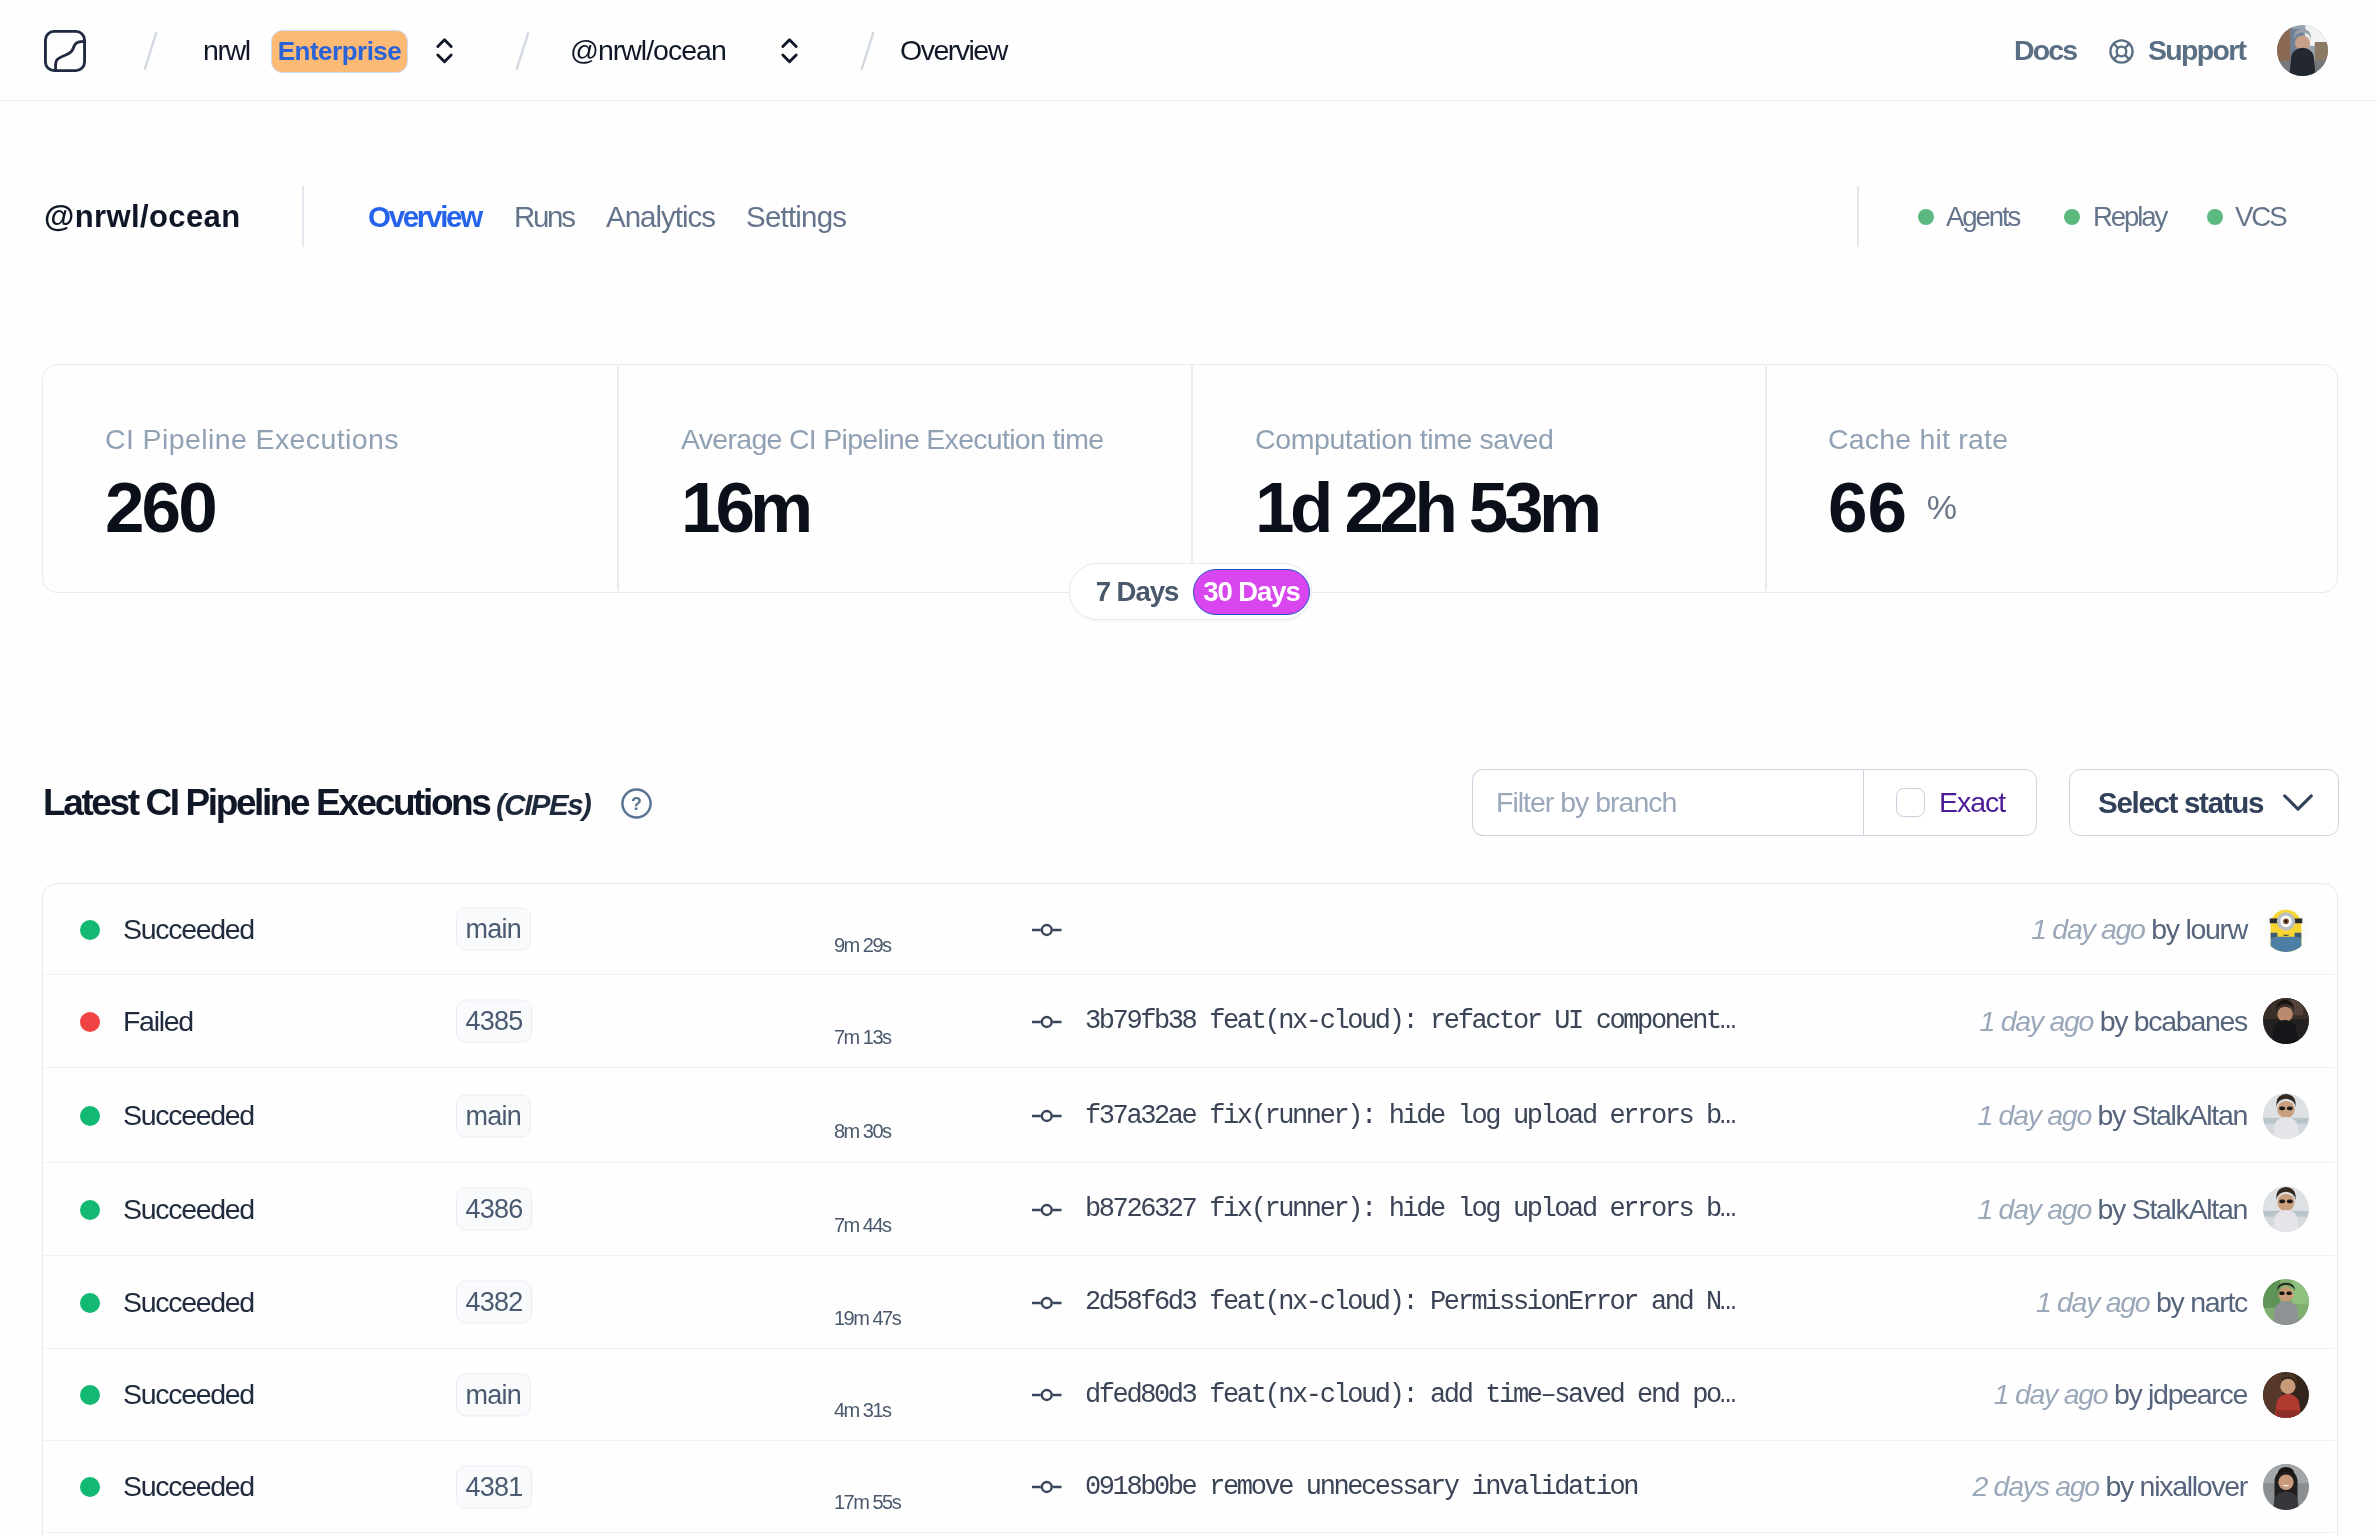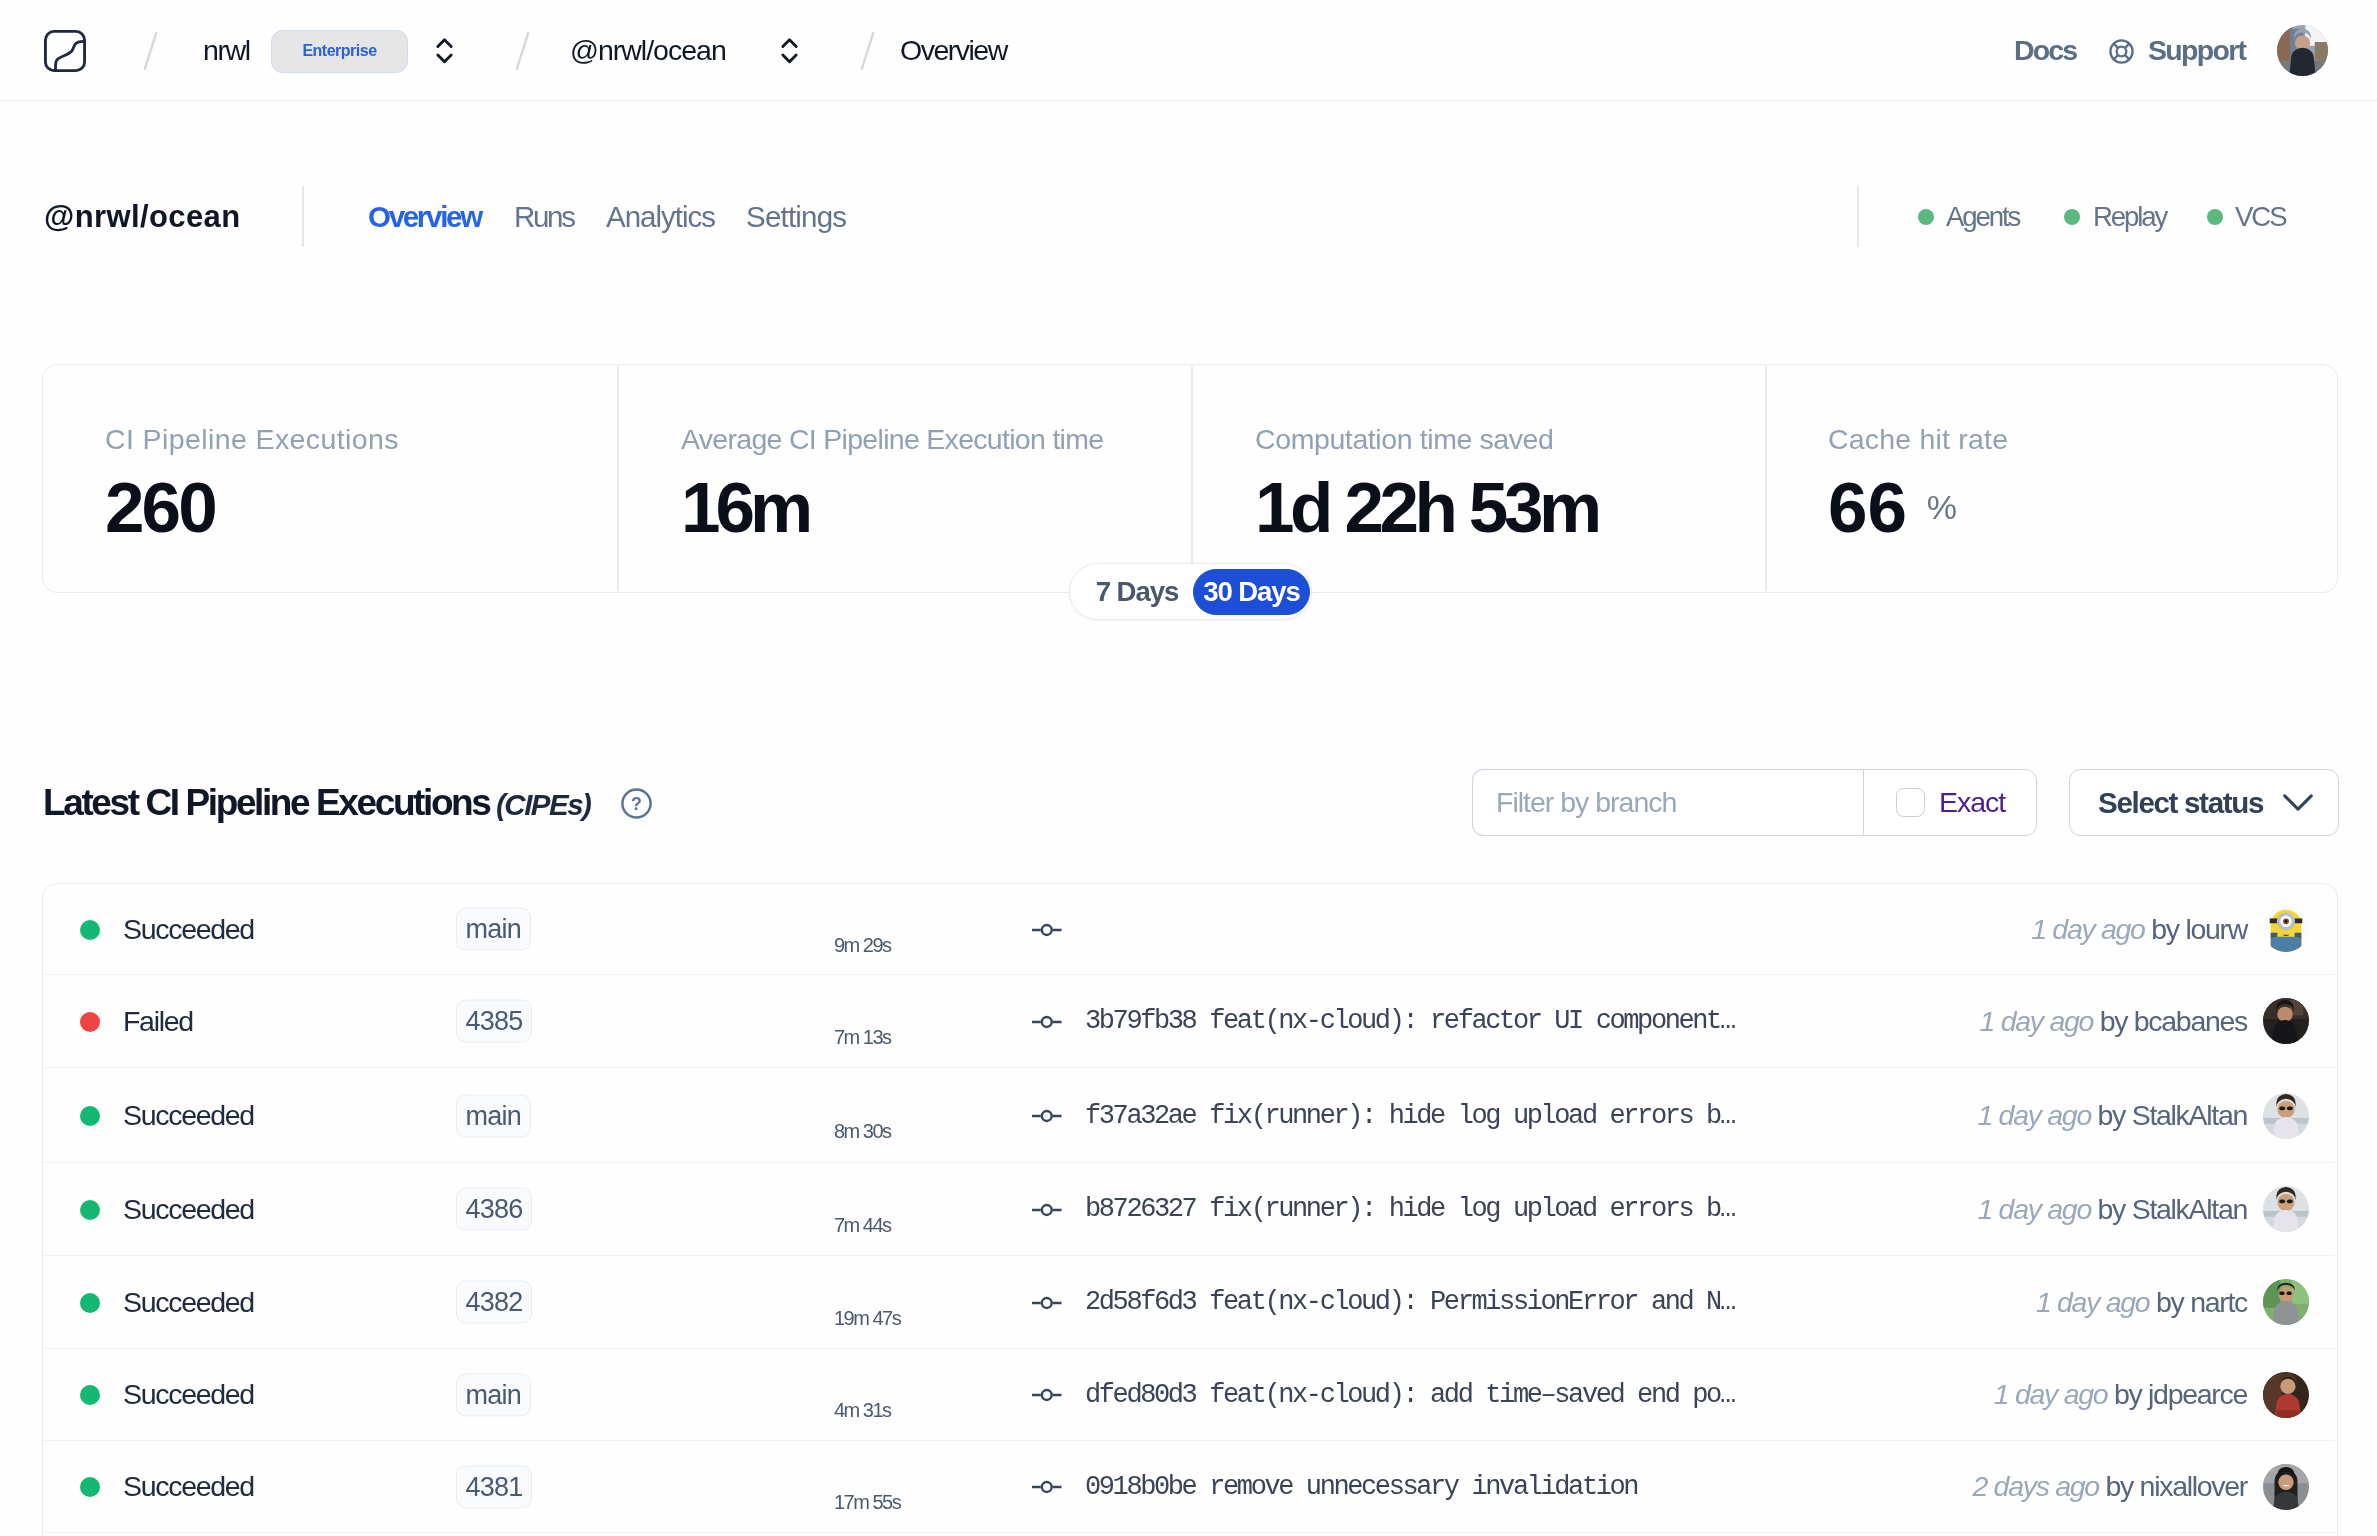--- a/index.html
+++ b/index.html
@@ -4,39 +4,39 @@
 <style>
 *{margin:0;padding:0;box-sizing:border-box}
 html,body{width:2378px;height:1537px;overflow:hidden}
 body{font-family:"Liberation Sans",sans-serif;background:#fefefe;position:relative;color:#1e293b}
 .abs{position:absolute}
 .ctr{display:flex;align-items:center}
 svg{display:block}
 
 #topbar{position:absolute;left:0;top:0;width:2378px;height:101px;background:#fefefe;border-bottom:1.9px solid #eceef2}
 .crumb{font-weight:400;color:#101828;font-size:28.5px;letter-spacing:-1.4px}
-#entpill{left:271px;top:29.5px;width:137px;height:43px;background:#e5e5e5;border:1.9px solid #cbdcf9;border-radius:11.4px;color:#2a63d9;font-size:16px;font-weight:700;letter-spacing:-0.5px;justify-content:center}
+#entpill{left:271px;top:29.5px;width:137px;height:43px;background:#fdba74;border:1.9px solid #cbdcf9;border-radius:11.4px;color:#2a63d9;font-size:26px;font-weight:700;letter-spacing:-0.5px;justify-content:center}
 .navgray{color:#5a6e84;font-size:28.5px;font-weight:700;letter-spacing:-1.7px}
 
 #hero-title{left:44px;top:190px;height:53px;font-size:31px;font-weight:700;color:#0f1726;letter-spacing:0.4px}
 #hero-divider{left:302px;top:186px;width:1.9px;height:61px;background:#e3e8ee}
 .tab{font-size:29.5px;color:#64748b;letter-spacing:-2.3px;top:190px;height:53px}
 .tab.active{color:#2563eb;font-weight:700;letter-spacing:-2.3px}
 .dot16{width:16px;height:16px;border-radius:50%;background:#5bb87e}
 .dotlabel{font-size:27.6px;color:#64748b;letter-spacing:-2.1px;top:190px;height:53px}
 
 #cards{left:42px;top:364px;width:2296px;height:229px;background:#fefefe;border:1.9px solid #e7eaf0;border-radius:15px}
 .cardline{top:366px;width:1.9px;height:225px;background:#e7eaf0}
 .cardlabel{top:424px;height:30px;font-size:28.5px;color:#91a1b4;letter-spacing:-1px}
 .cardnum{top:470px;height:74px;font-size:71px;font-weight:700;color:#0a0f1a;letter-spacing:-2.9px}
 .pct{font-size:34px;font-weight:400;color:#6a7686;letter-spacing:0}
 
 #toggle{left:1069px;top:563px;width:243px;height:57px;background:#ffffff;border:1.9px solid #e7eaf0;border-radius:28.5px;box-shadow:0 1px 2.9px rgba(15,23,42,.05)}
 #d7{left:1082px;top:563px;width:110px;height:57px;justify-content:center;font-size:27.6px;font-weight:700;color:#49586c;letter-spacing:-1.1px}
-#d30{left:1193px;top:569px;width:117px;height:46px;background:#1d4ed8;border:1.9px solid #1e50c8;border-radius:23px;justify-content:center;font-size:27.6px;font-weight:700;color:#fff;letter-spacing:-1.1px}
+#d30{left:1193px;top:569px;width:117px;height:46px;background:#d946ef;border:1.9px solid #1e50c8;border-radius:23px;justify-content:center;font-size:27.6px;font-weight:700;color:#fff;letter-spacing:-1.1px}
 
 #secttl{left:43px;top:780px;height:46px;font-size:37px;font-weight:700;color:#101828;letter-spacing:-2.4px}
 #cipes{left:496px;top:784px;height:42px;font-size:29.5px;font-style:italic;font-weight:700;color:#1e293b;letter-spacing:-1.5px}
 #filterbox{left:1472px;top:769px;width:391px;height:67px;background:#fff;border:1.9px solid #cdd5e0;border-radius:11.4px 0 0 11.4px;border-right:none}
 #exactbox{left:1863px;top:769px;width:174px;height:67px;background:#fff;border:1.9px solid #cdd5e0;border-radius:0 11.4px 11.4px 0}
 #filterph{left:1496px;top:769px;height:67px;font-size:28.5px;color:#9aa8ba;letter-spacing:-1px}
 #checkbox{left:1896px;top:788px;width:28.5px;height:28.5px;border:1.9px solid #c6cfdb;border-radius:7.6px;background:#fff}
 #exactlbl{left:1939px;top:769px;height:67px;font-size:28.5px;color:#4c1d95;letter-spacing:-1px}
 #selstatus{left:2069px;top:769px;width:270px;height:67px;background:#fff;border:1.9px solid #cdd5e0;border-radius:11.4px}
 #selstatuslbl{left:2098px;top:769px;height:67px;font-size:29.5px;font-weight:700;color:#32415a;letter-spacing:-1.3px}

